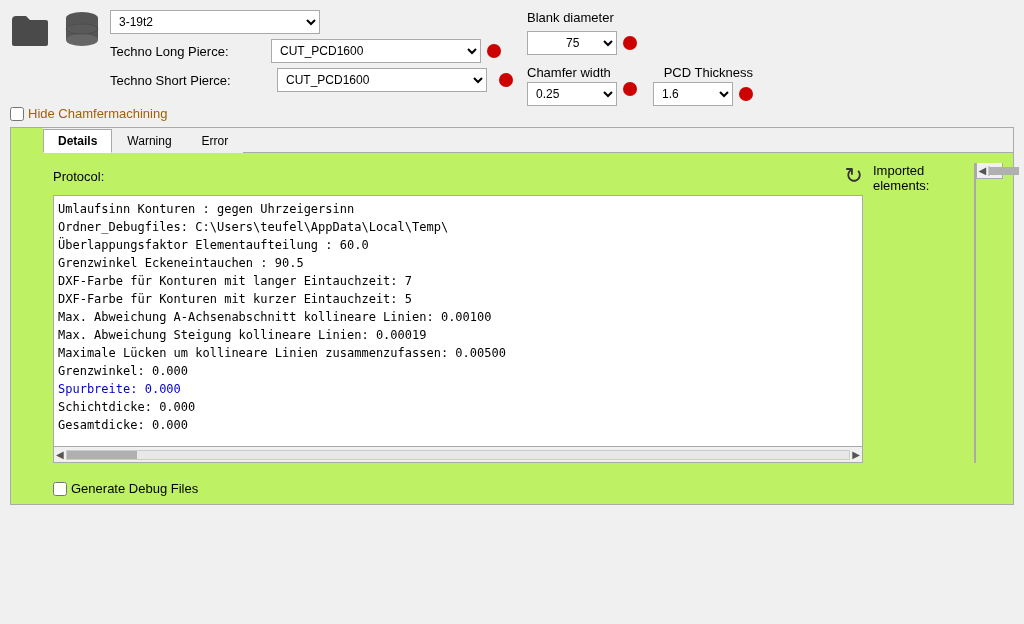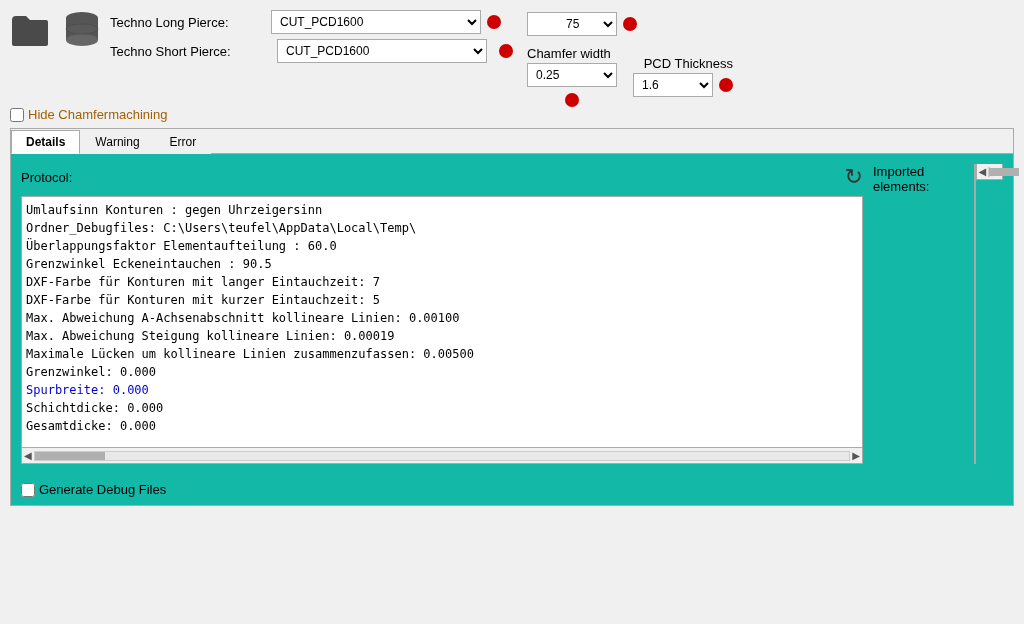--- a/index.html
+++ b/index.html
@@ -64,21 +64,22 @@
       cursor: pointer;
     }
     .hide-chamfer-label {
       font-size: 13px;
       color: #a16207;
       cursor: pointer;
     }
     .tabs-panel {
       margin: 0 10px;
       border: 1px solid #aaa;
-      background: #14b8a6;
+      background: #bef264;
+      padding-left: 32px;
     }
     .tab-bar {
       display: flex;
       border-bottom: 1px solid #aaa;
       background: #f0f0f0;
     }
     .tab {
       padding: 4px 14px;
       font-size: 12px;
       border: 1px solid transparent;
@@ -193,20 +194,25 @@
       <span class="db-icon" style="font-size:36px; color:#333;"><svg xmlns="http://www.w3.org/2000/svg" width="36" height="40" viewBox="0 0 36 40">
             <ellipse cx="18" cy="8" rx="16" ry="6" fill="#555"></ellipse>
             <rect x="2" y="8" width="32" height="22" fill="#555"></rect>
             <ellipse cx="18" cy="30" rx="16" ry="6" fill="#666"></ellipse>
             <ellipse cx="18" cy="19" rx="16" ry="5" fill="#5a5a5a" stroke="#444" stroke-width="0.5"></ellipse>
           </svg></span>
     </div>
 
     <div style="display:flex; flex-direction:column; gap:5px; margin-top:4px;">
 
+      <div style="display:flex; align-items:center; gap:0;">
+        <select class="select-main">
+          <option>3-19t2</option>
+        </select>
+      </div>
 
       <div style="display:flex; align-items:center; gap:6px;">
         <span style="width:155px; display:inline-block;">Techno Long Pierce:</span>
         <select class="select-main">
           <option>CUT_PCD1600</option>
         </select>
         <span class="red-dot"></span>
       </div>
 
       <div style="display:flex; align-items:center; gap:12px;">
@@ -214,31 +220,34 @@
         <select class="select-main">
           <option>CUT_PCD1600</option>
         </select>
         <span class="red-dot"></span>
       </div>
 
     </div>
 
     <div style="display:flex; flex-direction:column; gap:4px; margin-left:14px; margin-top:4px;">
 
+      <div style="display:flex; align-items:center; gap:6px;">
+        <span style="font-size:13px;">Blank diameter</span>
+      </div>
       <div style="display:flex; align-items:center; gap:6px; margin-top:2px;">
         <select class="select-blank">
           <option>75</option>
         </select>
         <span class="red-dot"></span>
       </div>
 
       <div style="display:flex; align-items:center; gap:16px; margin-top:6px;">
         <div style="display:flex; flex-direction:column; gap:2px;">
           <span style="font-size:13px;">Chamfer width</span>
-          <div style="display:flex; align-items:center; gap:6px;flex-direction:column;">
+          <div style="display:flex; align-items:flex-start; gap:6px;">
             <select class="select-chamfer-width">
               <option>0.25</option>
             </select>
             <span class="red-dot"></span>
           </div>
         </div>
         <div style="display:flex; flex-direction:column; gap:2px;">
           <span style="font-size:13px;text-align:right;">PCD Thickness</span>
           <div style="display:flex; align-items:center; gap:6px;">
             <select class="select-pcd">

